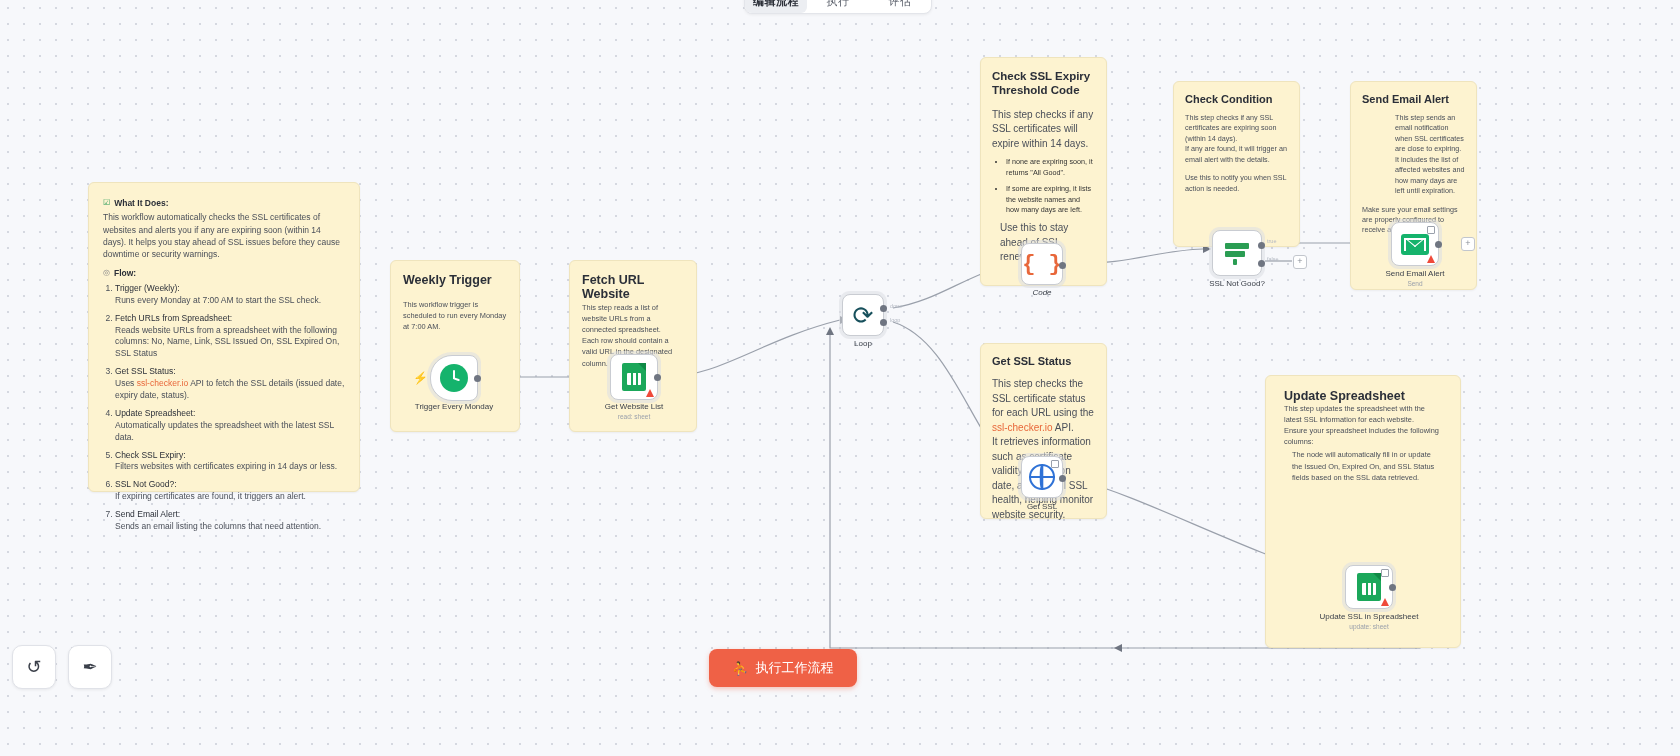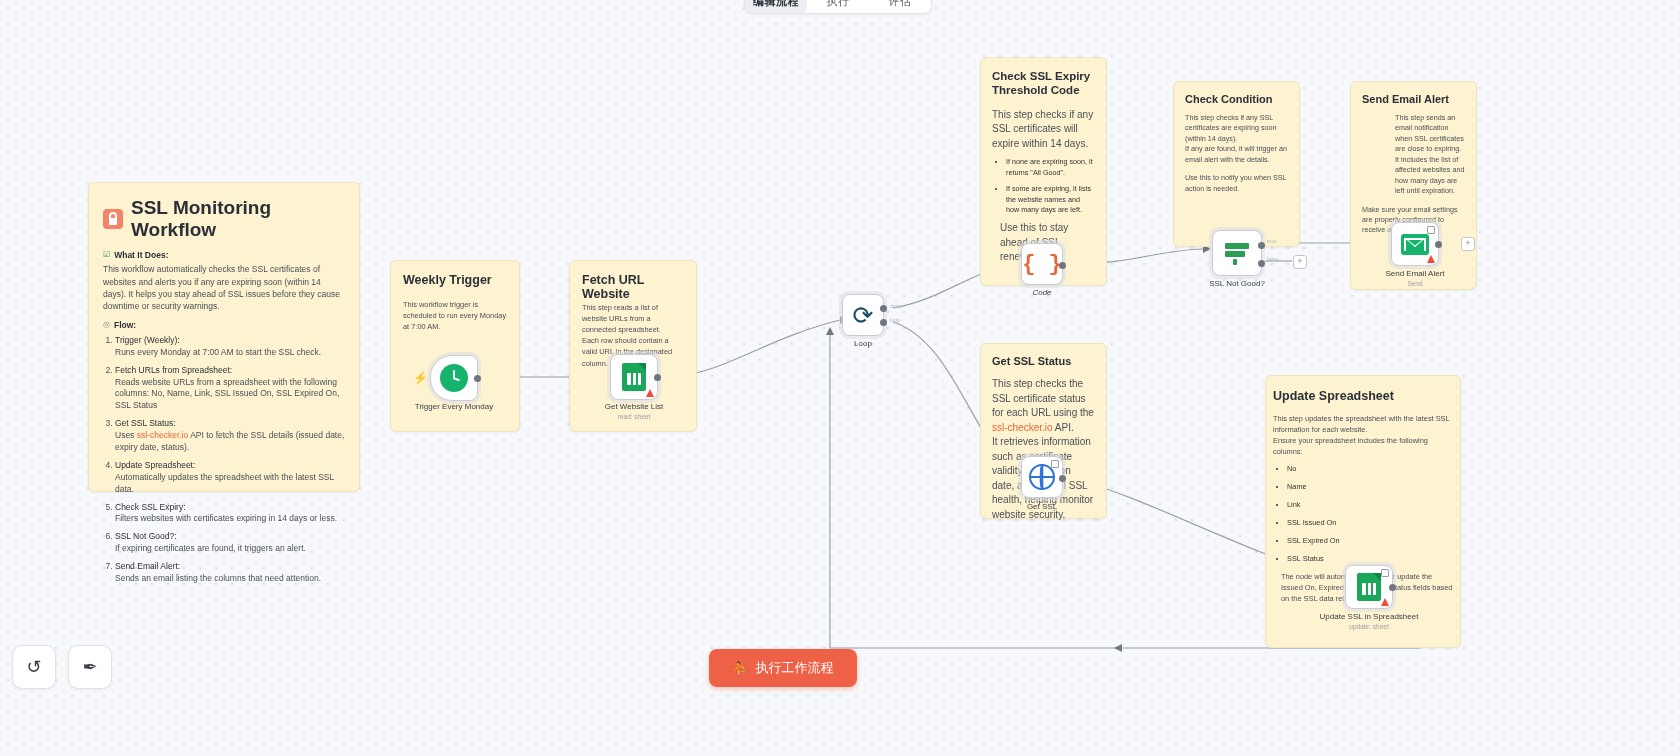--- a/index.html
+++ b/index.html
@@ -73,23 +73,23 @@
   #note-cond .s-body{font-size:7.2px;line-height:1.45;margin-top:8px;}
 
   #note-email{left:1350px;top:81px;width:127px;height:209px;padding:11px 11px;}
   #note-email .s-title{font-size:11px;}
   #note-email .s-body{font-size:7.2px;line-height:1.45;margin-top:8px;}
 
   #note-getssl{left:980px;top:343px;width:127px;height:176px;padding:11px 11px;}
   #note-getssl .s-title{font-size:11px;}
   #note-getssl .s-body{font-size:10px;line-height:1.45;margin-top:10px;}
 
-  #note-update{left:1265px;top:375px;width:196px;height:273px;padding:13px 7px;}
+  #note-update{left:1265px;top:375px;width:196px;height:273px;padding:13px 18px;}
   #note-update .s-title{font-size:12.5px;}
-  #note-update .s-body{font-size:7.4px;line-height:1.5;margin-top:10px;}
+  #note-update .s-body{font-size:7.4px;line-height:1.5;}
   #note-update ul{font-size:7.4px;line-height:1.6;}
 
   
   #note-weekly{left:390px;top:260px;width:130px;height:172px;padding:12px 12px;}
   #note-weekly .s-title{font-size:12.5px;}
   #note-weekly .s-body{font-size:7.4px;line-height:1.5;margin-top:12px;}
 
   #note-fetch{left:569px;top:260px;width:128px;height:172px;padding:12px 12px;}
   #note-fetch .s-title{font-size:12.5px;}
   #note-fetch .s-body{font-size:7.4px;line-height:1.5;margin-top:1px;}
@@ -210,24 +210,20 @@
 
     <path d="M1073,478 C1150,500 1230,545 1337,580"></path>
     <polygon class="arrowhead" points="1337,576 1345,580 1337,584"></polygon>
 
     <path d="M1399,580 C1420,580 1420,600 1420,648 L830,648 L830,335"></path>
     <polygon class="arrowhead" points="1122,644 1114,648 1122,652"></polygon>
     <polygon class="arrowhead" points="826,335 830,327 834,335"></polygon>
   </svg>
 
   <div class="sticky" id="note-intro">
-    <div class="hdr">
-      <div class="lockico"></div>
-      <div class="t">SSL Monitoring Workflow</div>
-    </div>
     <div class="sec">
       <div class="subhead">
         <span class="chk">☑</span>
         <b>What It Does:</b>
       </div>
       <p>This workflow automatically checks the SSL certificates of websites and alerts you if any are expiring soon (within 14 days). It helps you stay ahead of SSL issues before they cause downtime or security warnings.</p>
       <div class="subhead">
         <span class="flowmark">◎</span>
         <b>Flow:</b>
       </div>
@@ -346,28 +342,20 @@
     <div class="ic-globe"></div>
     <div class="corner"></div>
     <div class="port" style="right:-4px;top:18px;"></div>
   </div>
   <div class="node-label" style="left:982px;top:502px;">Get SSL</div>
 
   <div class="sticky" id="note-update">
     <div class="s-title">Update Spreadsheet</div>
     <div class="s-body" style="white-space:pre-line;">This step updates the spreadsheet with the latest SSL information for each website.
 Ensure your spreadsheet includes the following columns:</div>
-    <ul>
-      <li>No</li>
-      <li>Name</li>
-      <li>Link</li>
-      <li>SSL Issued On</li>
-      <li>SSL Expired On</li>
-      <li>SSL Status</li>
-    </ul>
     <div class="s-body" style="margin-top:2px;padding-left:8px;">The node will automatically fill in or update the Issued On, Expired On, and SSL Status fields based on the SSL data retrieved.</div>
   </div>
   <div class="node" style="left:1345px;top:565px;width:48px;height:44px;">
     <div class="ic-sheet">
       <div class="pg"></div>
         <div class="fold"></div>
         <div class="grid"></div>
     </div>
     <div class="corner"></div>
     <div class="warn"></div>

